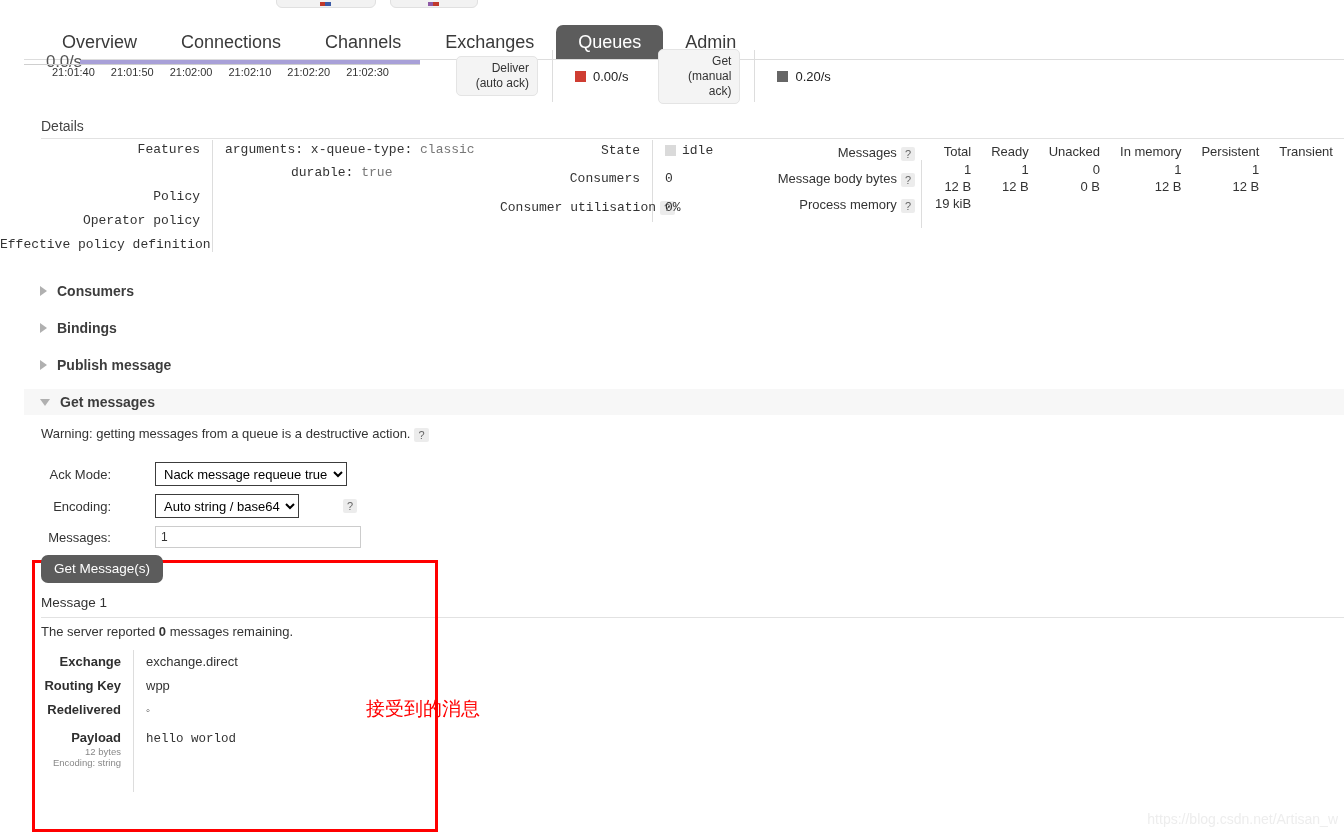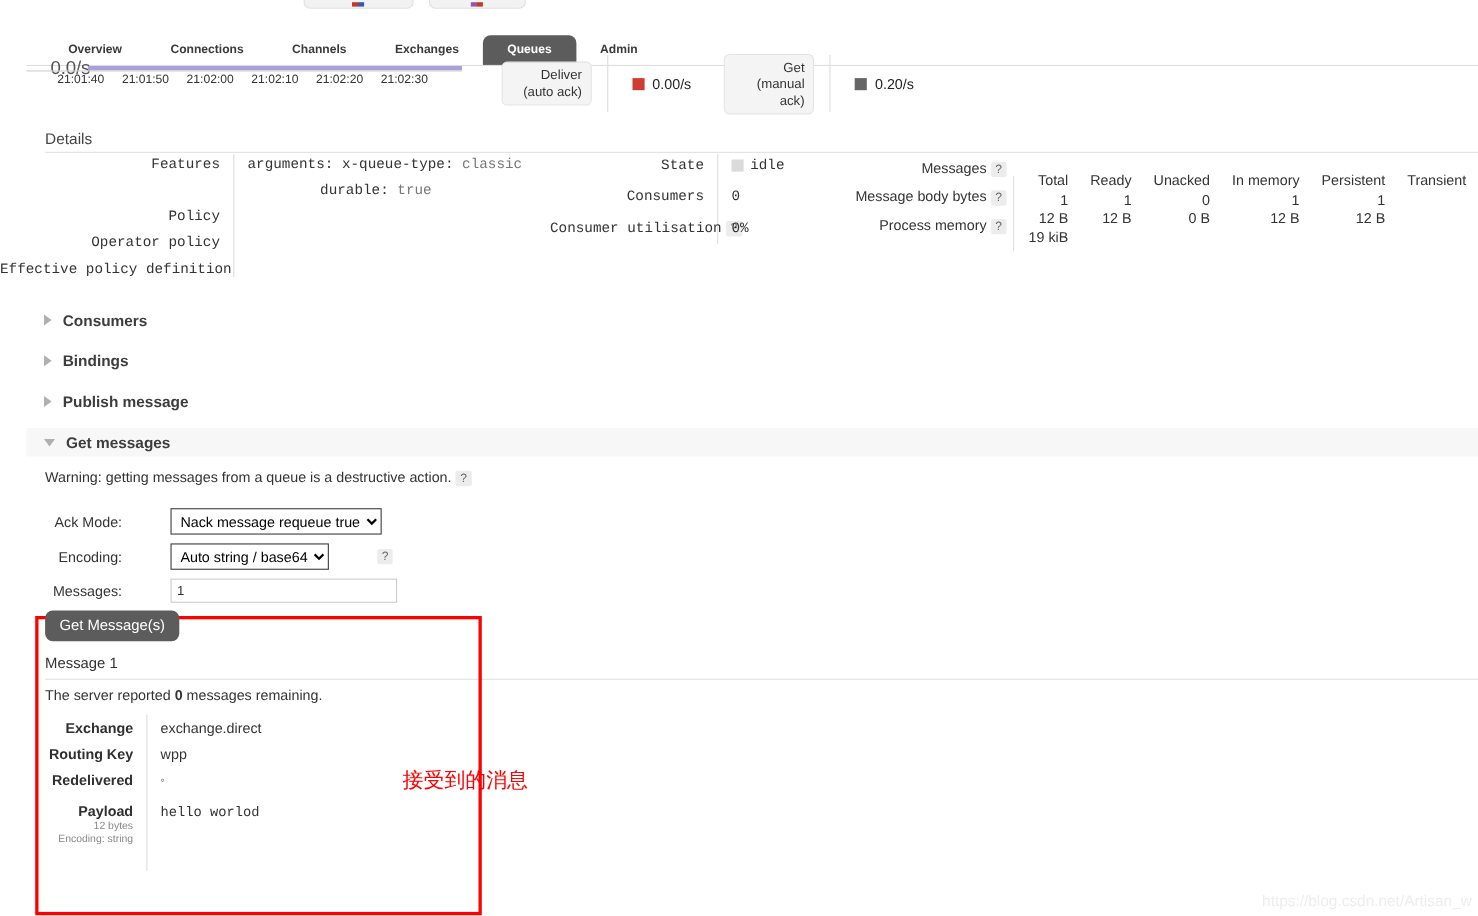--- a/index.html
+++ b/index.html
@@ -30,21 +30,21 @@
   .topstub.b i { background: linear-gradient(90deg,#8e5aa6 0 50%, #c0392b 50% 100%); }
 
   
   .navbar {
     position: absolute; left: 0; top: 24px; width: 1344px; height: 36px;
   }
   .navbar .tabs {
     position: absolute; left: 40px; bottom: 0; display: flex; align-items: flex-end;
   }
   .tab {
-    font-weight: bold; font-size: 11px; color: #3a3a3a;
+    font-weight: normal; font-size: 18px; color: #3a3a3a;
     padding: 8px 22px 9px 22px; cursor: pointer; white-space: nowrap;
     border-radius: 7px 7px 0 0; line-height: 1;
   }
   .tab.active { background: #5c5c5c; color: #fff; }
   .navline {
     position: absolute; left: 24px; top: 59px; width: 1320px;
     height: 1px; background: #ddd;
   }
 
   
@@ -100,21 +100,21 @@
     display: inline-block; background: #ececec; color: #666;
     font-size: 11px; line-height: 14px; padding: 0 4px; border-radius: 2px;
     vertical-align: middle; margin-left: 4px; cursor: help;
   }
   .statebox {
     display: inline-block; width: 11px; height: 11px; background: #dadada;
     vertical-align: middle; margin-right: 6px;
   }
 
   
-  .stats { position: absolute; top: 16px; left: 925px; }
+  .stats { position: absolute; top: 4px; left: 925px; }
   .stats table { border-collapse: collapse; font-size: 13px; }
   .stats th {
     font-weight: normal; color: #333; text-align: right;
     padding: 0 10px 2px 10px; white-space: nowrap;
   }
   .stats td { text-align: right; padding: 1px 10px; color: #333; white-space: nowrap; }
   .statlabels { position: absolute; top: 0; left: 700px; text-align: right; }
   .statlabel { line-height: 25px; font-size: 13px; color: #333; white-space: nowrap; text-align: right; }
   .statsbar { position: absolute; left: 921px; top: 20px; width: 1px; height: 68px; background: #ddd; }
 

